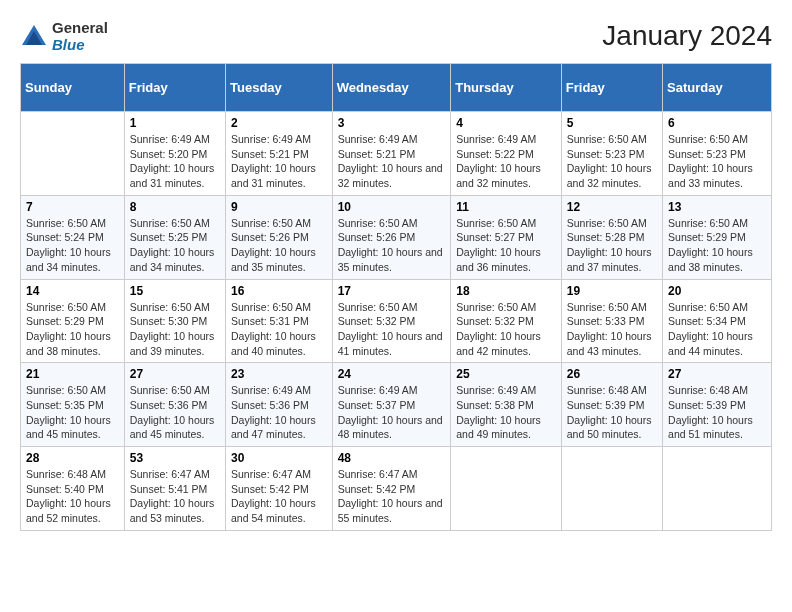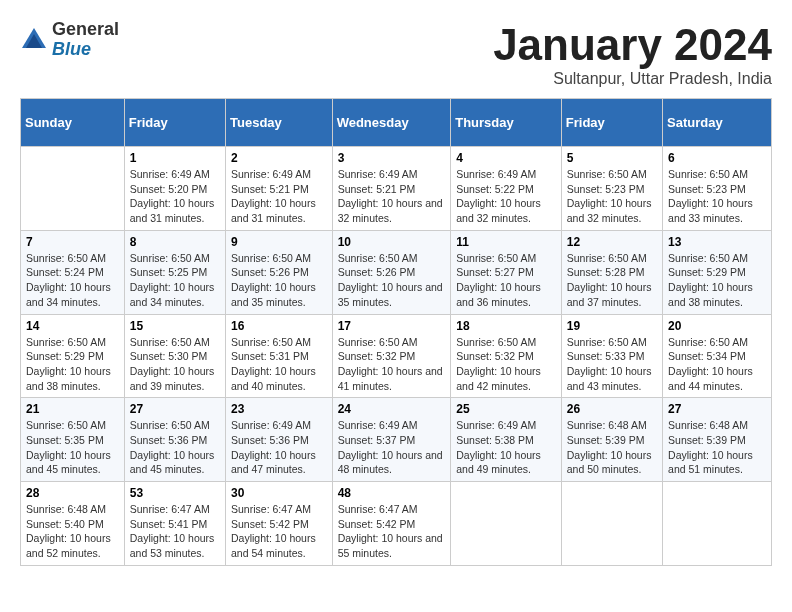--- a/index.html
+++ b/index.html
@@ -15,36 +15,36 @@
       justify-content: space-between;
       align-items: flex-start;
       margin-bottom: 10px;
     }
     .logo {
       display: flex;
       align-items: center;
       gap: 4px;
     }
     .logo-text {
-      font-size: 18px;
+      font-size: 15px;
       font-weight: bold;
       line-height: 1.1;
     }
     .logo-general { color: #333; }
     .logo-blue { color: #1a6fa8; font-style: italic; }
     .logo-icon {
       width: 28px;
       height: 28px;
     }
     .title-block {
       text-align: right;
     }
     .title-block h1 {
-      font-size: 44px;
-      font-weight: bold;
+      font-size: 28px;
+      font-weight: normal;
       color: #222;
     }
     .title-block h2 {
       font-size: 16px;
       font-weight: normal;
       color: #444;
     }
     table {
       width: 100%;
       border-collapse: collapse;
@@ -96,21 +96,20 @@
       <polygon points="14,2 26,22 2,22" fill="#2d6db5"></polygon>
       <polygon points="14,8 22,22 6,22" fill="#1a4a8a"></polygon>
     </svg>
     <div class="logo-text">
       <span class="logo-general">General</span><br>
       <span class="logo-blue">Blue</span>
     </div>
   </div>
   <div class="title-block">
     <h1>January 2024</h1>
-    <h2>Sultanpur, Uttar Pradesh, India</h2>
   </div>
 </div>
 
 <table>
   <thead>
     <tr>
     <th>Sunday</th>
         <th>Friday</th>
         <th>Tuesday</th>
         <th>Wednesday</th>

